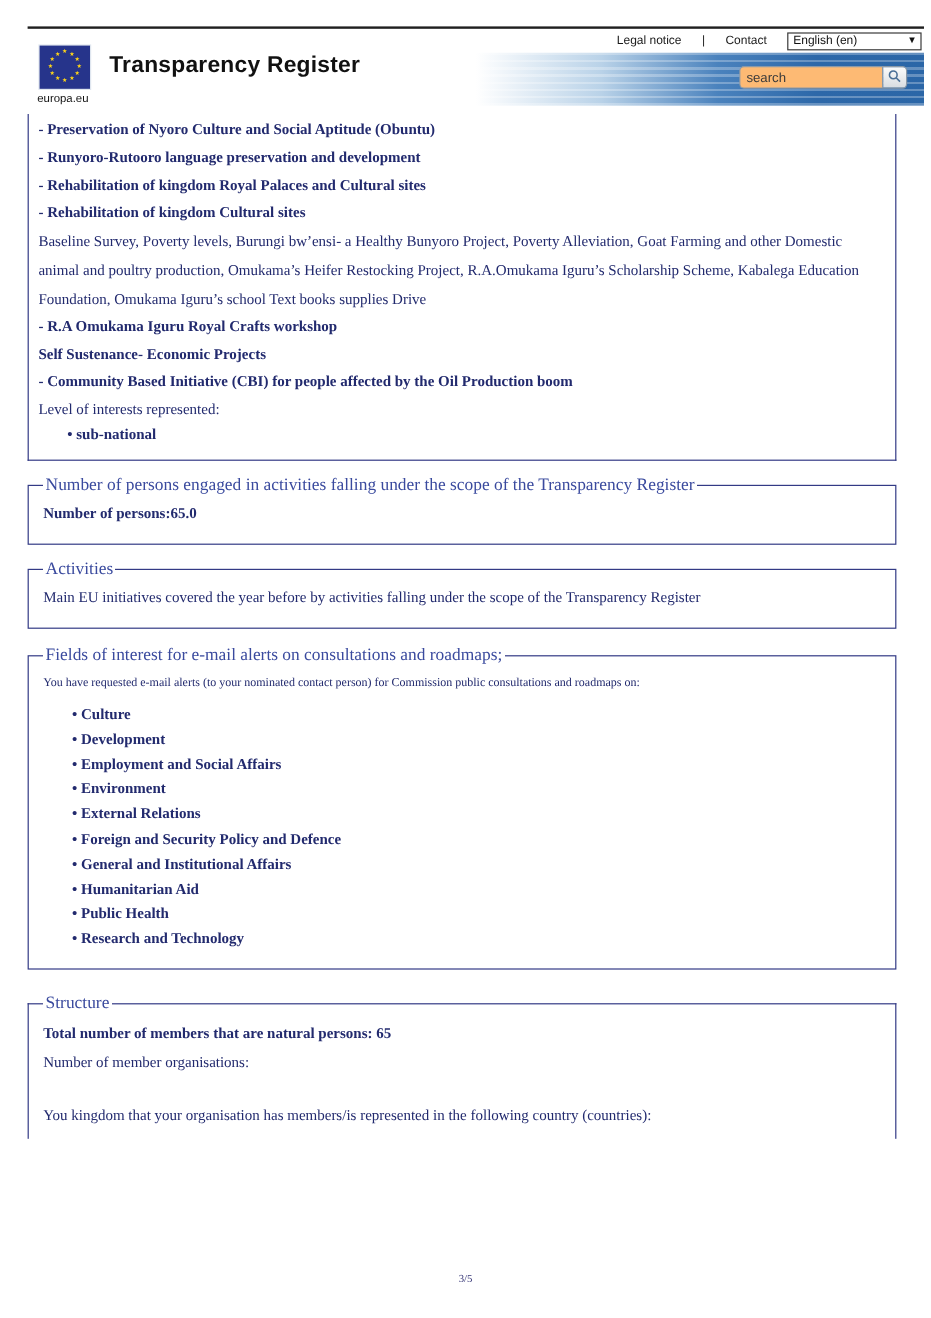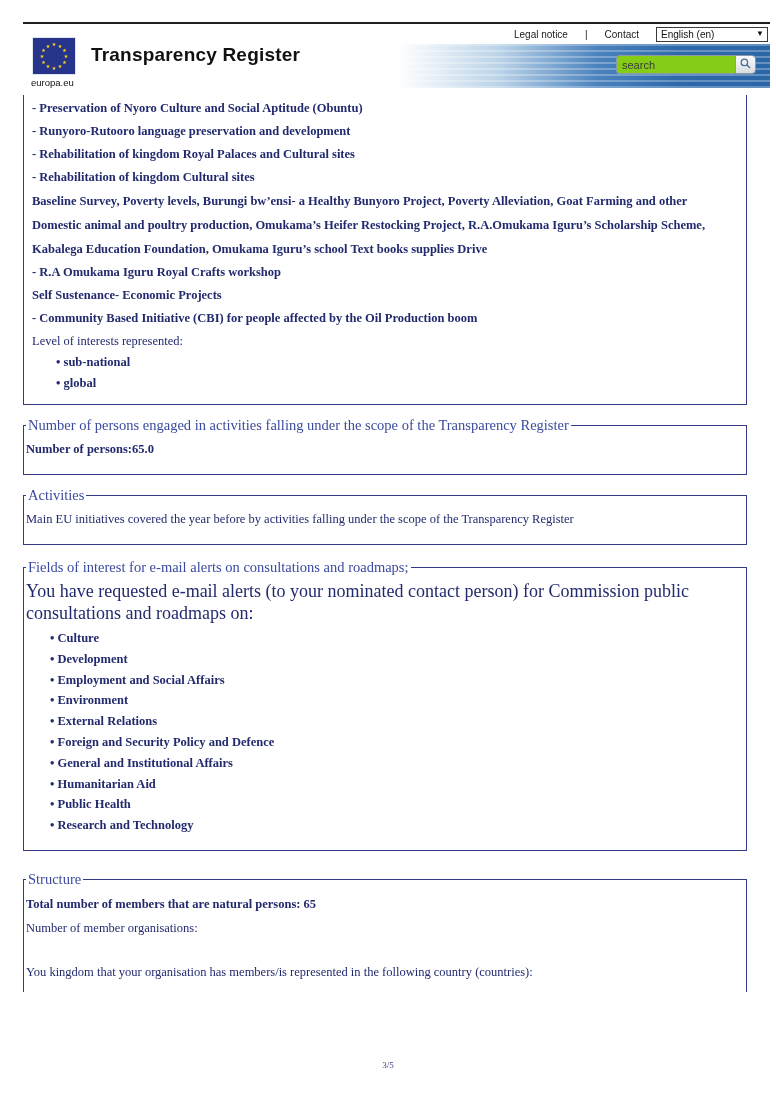--- a/index.html
+++ b/index.html
@@ -38,44 +38,44 @@
   }
   .eu-flag{position:absolute;left:10px;top:14px;width:42px;height:36px;background:#26348b;box-shadow:0 0 0 1px #dfe6ef;}
   .eu-flag .stars{position:absolute;inset:0;}
   .eu-flag .stars span{position:absolute;transform:translate(-50%,-50%);font-size:5px;line-height:5px;color:#ffd617;}
   .europa-label{position:absolute;left:8px;top:53px;font-size:9.5px;color:#111;}
   .app-title{position:absolute;left:68px;top:20px;font-size:19px;font-weight:bold;color:#111;letter-spacing:0.2px;}
   .search-group{position:absolute;top:31px;right:14px;display:flex;height:19px;}
   .search-input{
     width:119px;height:19px;border:1px solid #8a99a8;border-right:none;
     border-radius:4px 0 0 4px;padding:0 5px;font-size:11px;color:#333;
-    font-family:"Liberation Sans", sans-serif;outline:none;background:#84cc16;
+    font-family:"Liberation Sans", sans-serif;outline:none;background:#fdba74;
   }
   .search-input::placeholder{color:#3a3a3a;opacity:1;}
   .search-btn{
     width:21px;height:19px;border:1px solid #8a99a8;border-radius:0 4px 4px 0;
     background:linear-gradient(to bottom,#fbfbfb,#d9dde1);
     display:flex;align-items:center;justify-content:center;padding:0;cursor:pointer;
   }
 
   
   .content{position:absolute;left:23px;top:95px;width:724px;}
-  .fs{border:1px solid var(--border-ink);min-width:0;margin:0;padding:4px 2px 14px;}
+  .fs{border:1px solid var(--border-ink);min-width:0;margin:0;padding:4px 12px 14px;}
   .fs legend{font-size:14.5px;color:var(--legend-ink);padding:0 2px;margin-left:0;}
   .fs-cut-top{border:1px solid var(--border-ink);border-top:none;padding:2px 8px 10px;}
   .fs-cut-bottom{border-bottom:none;padding-bottom:8px;}
 
   .item{font-size:12.5px;font-weight:bold;line-height:23px;margin:0;}
-  .para{font-size:12.5px;font-weight:bold;line-height:24px;margin:0;}
+  .para{font-size:12.5px;font-weight:normal;line-height:24px;margin:0;}
   .plain{font-size:12.5px;font-weight:normal;line-height:22px;margin:0;}
   .bullet{font-size:12.5px;font-weight:bold;line-height:21px;margin:0;padding-left:24px;}
   .bullet::before{content:"• ";}
   .alert-bullet{font-size:12.5px;font-weight:bold;line-height:20.8px;margin:0;padding-left:24px;}
   .alert-bullet::before{content:"• ";}
-  .intro{font-size:18px;line-height:22px;margin:0 0 4px 0;}
+  .intro{font-size:10px;line-height:22px;margin:0 0 4px 0;}
   .inline-label{font-weight:bold;}
   .inline-value{font-weight:bold;}
   .spacer-line{height:20px;}
   .mt12{margin-top:12px;} .mt14{margin-top:14px;} .mt20{margin-top:20px;}
 
   
   .page-indicator{position:absolute;left:0;right:0;top:1060px;text-align:center;font-size:9px;color:#3a3a7a;}
 </style>
 </head>
 <body>
@@ -136,21 +136,20 @@
       <p class="item">- Preservation of Nyoro Culture and Social Aptitude (Obuntu)</p>
       <p class="item">- Runyoro-Rutooro language preservation and development</p>
       <p class="item">- Rehabilitation of kingdom Royal Palaces and Cultural sites</p>
       <p class="item">- Rehabilitation of kingdom Cultural sites</p>
       <p class="para">Baseline Survey, Poverty levels, Burungi bw’ensi- a Healthy Bunyoro Project, Poverty Alleviation, Goat Farming and other Domestic animal and poultry production, Omukama’s Heifer Restocking Project, R.A.Omukama Iguru’s Scholarship Scheme, Kabalega Education Foundation, Omukama Iguru’s school Text books supplies Drive</p>
       <p class="item">- R.A Omukama Iguru Royal Crafts workshop</p>
       <p class="item">Self Sustenance- Economic Projects</p>
       <p class="item">- Community Based Initiative (CBI) for people affected by the Oil Production boom</p>
       <p class="plain">Level of interests represented:</p>
       <p class="bullet">sub-national</p>
-      <p class="bullet">global</p>
     </div>
 
     <fieldset class="fs mt12">
       <legend>Number of persons engaged in activities falling under the scope of the Transparency Register</legend>
       <p class="plain"><span class="inline-label">Number of persons:</span><span class="inline-value">65.0</span></p>
     </fieldset>
 
     <fieldset class="fs mt12">
       <legend>Activities</legend>
       <p class="plain">Main EU initiatives covered the year before by activities falling under the scope of the Transparency Register</p>

